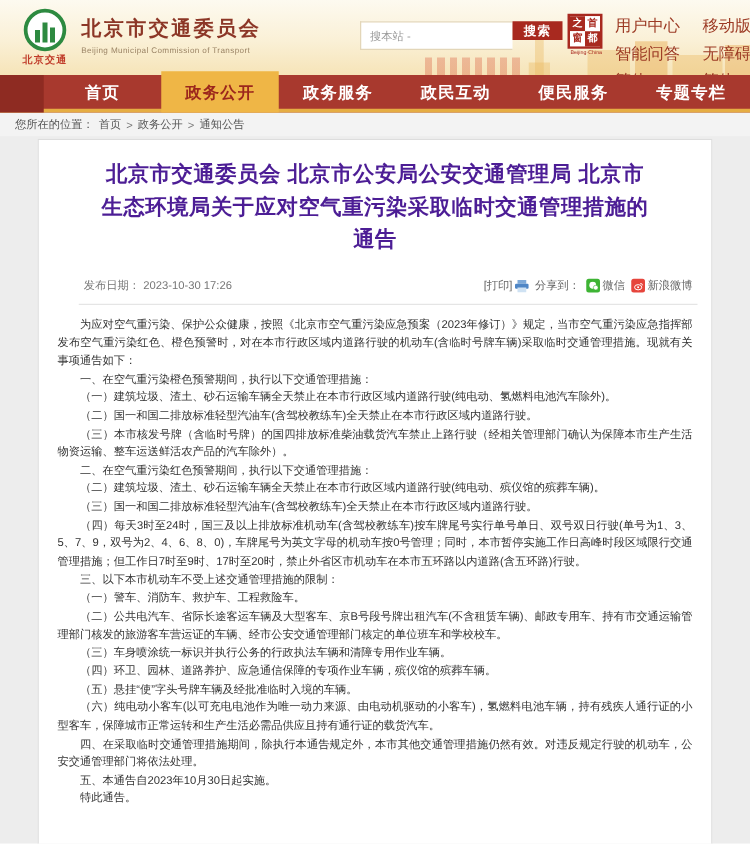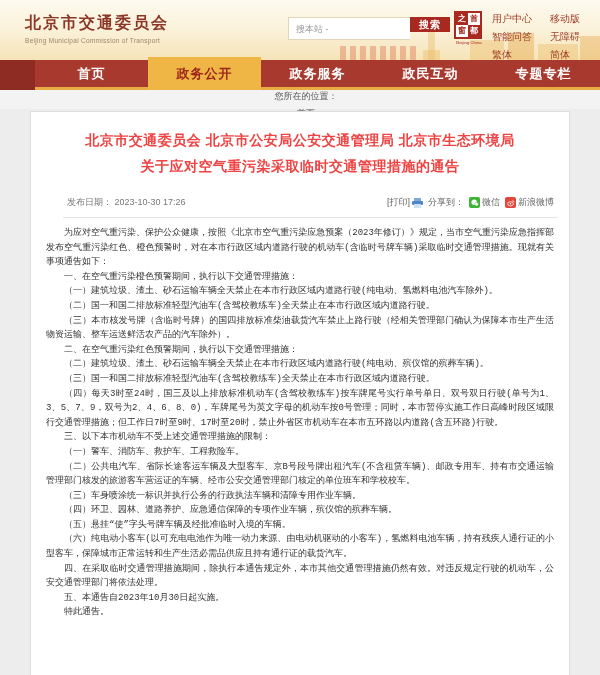--- a/index.html
+++ b/index.html
@@ -35,63 +35,71 @@
 
   .capital-seal { position:absolute; left:454px; top:11px; width:30px; text-align:center; }
   .seal-grid { width:28px; height:28px; border:2px solid #a8291f; background:#fff; display:grid; grid-template-columns:1fr 1fr; grid-template-rows:1fr 1fr; }
   .seal-cell { font-size:8px; line-height:12px; font-weight:bold; }
   .seal-red { background:#a8291f; color:#fff; }
   .seal-white { background:#fff; color:#a8291f; }
   .seal-sub { font-size:5px; color:#a8291f; transform:scale(.85); white-space:nowrap; }
 
   .quick-links { position:absolute; left:492px; top:12px; display:flex; gap:18px; }
   .ql-col { display:flex; flex-direction:column; gap:4px; }
-  .ql-link { font-size:10px; color:#9c3a24; text-decoration:none; white-space:nowrap; cursor:pointer;font-family:Liberation Mono, monospace; }
+  .ql-link { font-size:13px; color:#9c3a24; text-decoration:none; white-space:nowrap; cursor:pointer;font-family:Liberation Mono, monospace; }
 
   
   .nav-bar { height:30px; background:#a8392e; display:flex; padding-left:35px; position:relative; border-bottom:3px solid #e5ad43; }
   .nav-bar::before { content:""; position:absolute; left:0; top:0; bottom:-3px; width:35px; background:#8e2b22; }
   .nav-item { flex:1; color:#fff; font-size:13px; font-weight:bold; display:flex; align-items:center; justify-content:center; letter-spacing:1px; cursor:pointer; position:relative; }
   .nav-item.active { background:#efb646; color:#9c271c; margin-top:-3px; padding-top:3px; margin-bottom:-3px; padding-bottom:3px; z-index:2; }
 
   
-  .breadcrumb { height:19px; background:#f3f3f3; display:flex; align-items:center; padding-left:12px; font-size:9px; color:#555; gap:4px;flex-direction:column; }
+  .breadcrumb { height:19px; background:#f3f3f3; display:flex; align-items:center; padding-left:12px; font-size:9px; color:#555; gap:4px; }
   .crumb-link { color:#555; cursor:pointer; }
   .crumb-sep { color:#777; }
 
   
   .card { margin:2px 30px 0; background:#fff; border:1px solid #ddd; height:660px; padding:0 11px; position:relative; }
-  .article-title { text-align:center; font-size:14px; font-weight:bold; color:#ef4444; line-height:26px; padding:15px 38px 0; letter-spacing:.5px; }
+  .article-title { text-align:center; font-size:17px; font-weight:bold; color:#4c1d95; line-height:26px; padding:15px 38px 0; letter-spacing:.5px; }
   .meta-row { display:flex; justify-content:space-between; align-items:center; margin-top:17px; padding:0 4px 8px; border-bottom:1px solid #e5e5e5;margin-left:21px; }
   .meta-left { font-size:9px; color:#777; }
   .meta-right { display:flex; align-items:center; gap:5px; font-size:9px; color:#666; }
   .icon-print { width:11px; height:10px; }
   .share-chip { display:flex; align-items:center; gap:2px; cursor:pointer; }
   .icon-sq { width:11px; height:11px; border-radius:2px; display:inline-flex; align-items:center; justify-content:center; }
   .wechat-sq { background:#3eb434; }
   .weibo-sq { background:#e6453c; }
 
   .article-body { padding:8px 4px 0; }
-  .article-body p { font-size:9px; color:#333; line-height:14.6px; text-indent:2em; text-align:justify;font-family:Liberation Mono, monospace; }
+  .article-body p { font-size:9px; color:#333; line-height:14.6px; text-indent:2em; text-align:justify; }
 </style>
 </head>
 <body>
 
 <div class="page">
 
   <div class="top-header">
     <div class="skyline sky-grid"></div>
     <div class="skyline sky-tower"></div>
     <div class="skyline sky-tower2"></div>
     <div class="skyline sky-b1"></div>
     <div class="skyline sky-b2"></div>
     <div class="skyline sky-b3"></div>
     <div class="skyline sky-b4"></div>
 
     <div class="logo-wrap">
+      <div class="logo-badge">
+        <div class="logo-circle">
+          <span class="logo-bar lb1"></span>
+            <span class="logo-bar lb2"></span>
+            <span class="logo-bar lb3"></span>
+        </div>
+        <div class="logo-caption">北京交通</div>
+      </div>
       <div class="site-names">
         <div class="site-name">北京市交通委员会</div>
         <div class="site-name-en">Beijing Municipal Commission of Transport</div>
       </div>
     </div>
 
     <div class="search-wrap">
       <input class="search-input" type="text" placeholder="搜本站 -" style="">
       <button class="search-btn">搜索</button>
     </div>
@@ -118,20 +126,21 @@
         <a class="ql-link">简体</a>
       </div>
     </div>
   </div>
 
   <div class="nav-bar">
     <div class="nav-item">首页</div>
     <div class="nav-item active">政务公开</div>
     <div class="nav-item">政务服务</div>
     <div class="nav-item">政民互动</div>
+    <div class="nav-item">便民服务</div>
     <div class="nav-item">专题专栏</div>
   </div>
 
   <div class="breadcrumb">
     <span>您所在的位置：</span>
     <span class="crumb-link">首页</span>
     <span class="crumb-sep">&gt;</span>
     <span class="crumb-link">政务公开</span>
     <span class="crumb-sep">&gt;</span>
     <span class="crumb-link">通知公告</span>

